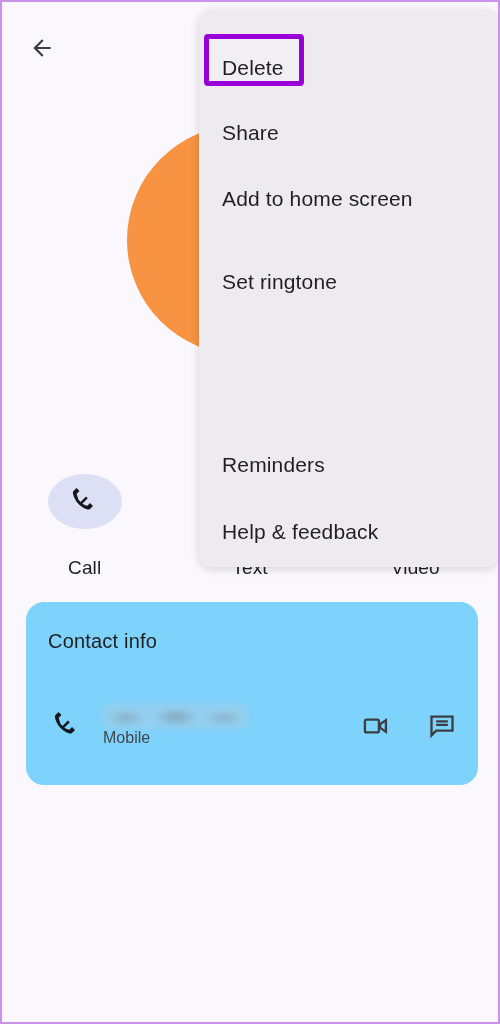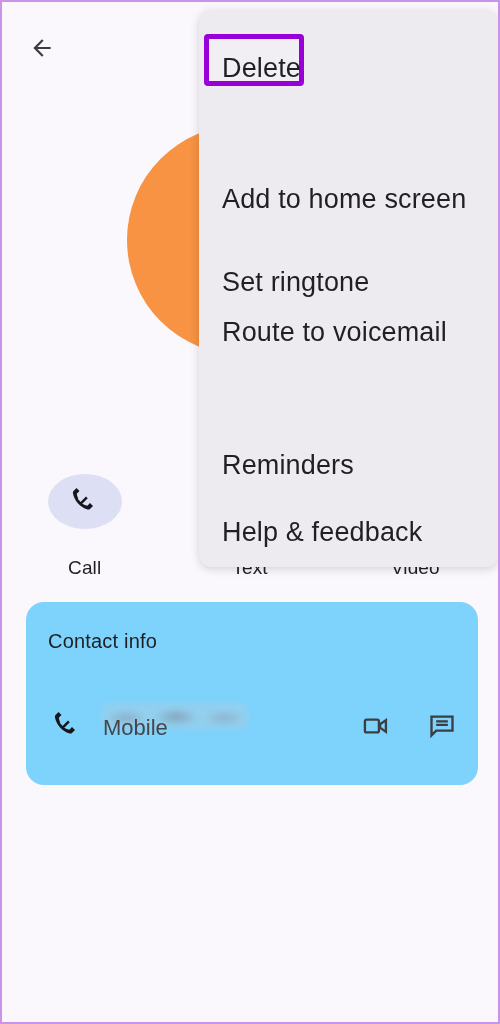--- a/index.html
+++ b/index.html
@@ -116,22 +116,22 @@
     background:
       radial-gradient(ellipse 30px 11px at 24px 15px, rgba(120,120,130,.42), rgba(120,120,130,0) 70%),
       radial-gradient(ellipse 32px 12px at 74px 14px, rgba(110,110,122,.50), rgba(110,110,122,0) 70%),
       radial-gradient(ellipse 30px 11px at 122px 15px, rgba(125,125,135,.38), rgba(125,125,135,0) 70%),
       linear-gradient(rgba(200,200,210,.30), rgba(200,200,210,.30));
     filter: blur(3px);
   }
   #phone-number-label {
     position: absolute;
     left: 77px;
-    top: 25px;
-    font-size: 22px;
+    top: 39px;
+    font-size: 16px;
     color: #45454b;
   }
   .contact-row-action {
     position: absolute;
     top: 16px;
     width: 44px;
     height: 44px;
     display: flex;
     align-items: center;
     justify-content: center;
@@ -152,21 +152,21 @@
     overflow: hidden;
   }
   .menu-item {
     position: absolute;
     left: 0;
     width: 300px;
     height: 66px;
     display: flex;
     align-items: center;
     padding-left: 23px;
-    font-size: 27px;
+    font-size: 21px;
     color: #1f1f24;
     letter-spacing: .15px;
     white-space: nowrap;
     text-align: right;
   }
 
   
   #delete-highlight {
     position: absolute;
     left: 5px;
@@ -270,32 +270,32 @@
   </div>
 
   <div id="overflow-menu">
 
     <div id="delete-highlight"></div>
 
     <div class="menu-item" id="menu-item-delete" style="top:25px">
       <span>Delete</span>
     </div>
 
+    <div class="menu-item" style="top:90px">
+      <span>Share</span>
+    </div>
 
     <div class="menu-item" style="top:156px">
       <span>Add to home screen</span>
     </div>
 
     <div class="menu-item" style="top:239px">
       <span>Set ringtone</span>
     </div>
 
-    <div class="menu-item" style="top:289px">
-      <span>Route to voicemail</span>
-    </div>
 
 
     <div class="menu-item" style="top:422px">
       <span>Reminders</span>
     </div>
 
     <div class="menu-item" style="top:489px">
       <span>Help &amp; feedback</span>
     </div>
   </div>

